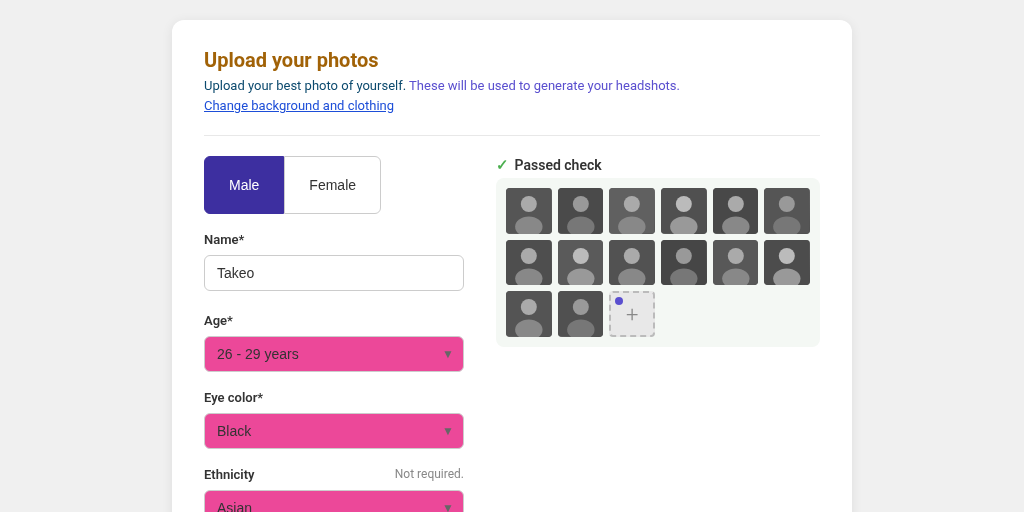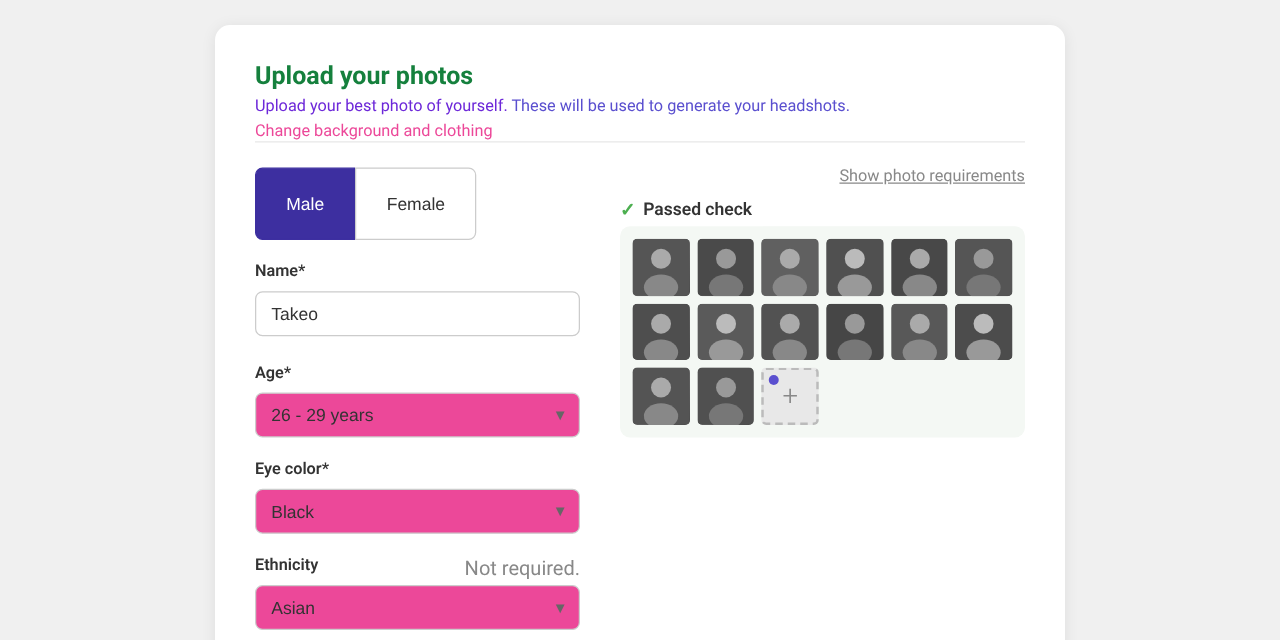--- a/index.html
+++ b/index.html
@@ -17,37 +17,38 @@
     .card {
       background: #fff;
       border-radius: 12px;
       padding: 28px 32px 32px 32px;
       width: 680px;
       box-shadow: 0 2px 12px rgba(0,0,0,0.08);
     }
     .card-title {
       font-size: 20px;
       font-weight: 700;
-      color: #15803d;
+      color: #a16207;
       margin-bottom: 6px;
     }
     .card-subtitle {
       font-size: 13px;
       color: #555;
       margin-bottom: 4px;
     }
     .card-subtitle span {
-      color: #6d28d9;
+      color: #0c4a6e;
     }
     .change-link {
       font-size: 13px;
-      color: #ec4899;
+      color: #1d4ed8;
+      text-decoration: underline;
       cursor: pointer;
       display: inline-block;
-      margin-bottom: 0;
+      margin-bottom: 22px;
     }
     .divider {
       border: none;
       border-top: 1px solid #e8e8e8;
       margin-bottom: 20px;
     }
     .content-row {
       display: flex;
       gap: 32px;
     }
@@ -59,21 +60,21 @@
     }
     .field-label {
       font-size: 13px;
       font-weight: 600;
       color: #333;
       margin-bottom: 8px;
     }
     .field-label .optional {
       font-weight: 400;
       color: #888;
-      font-size: 16px;
+      font-size: 12px;
       float: right;
     }
     .gender-group {
       display: flex;
       gap: 0;
       margin-bottom: 18px;
     }
     .gender-btn {
       padding: 20px 24px;
       border: 1px solid #ccc;
@@ -269,21 +270,20 @@
         <div class="select-wrapper">
           <select class="select-input">
             <option>Asian</option>
           </select>
           <span class="select-arrow">▼</span>
         </div>
       </div>
     </div>
 
     <div class="right-col">
-      <a class="photo-requirements-link">Show photo requirements</a>
 
       <div class="passed-check">
         <span class="check-icon">✓</span>
         <span class="passed-label">Passed check</span>
       </div>
 
       <div class="photo-grid">
 
         <div class="photo-thumb">
           <div class="photo-thumb-inner">

